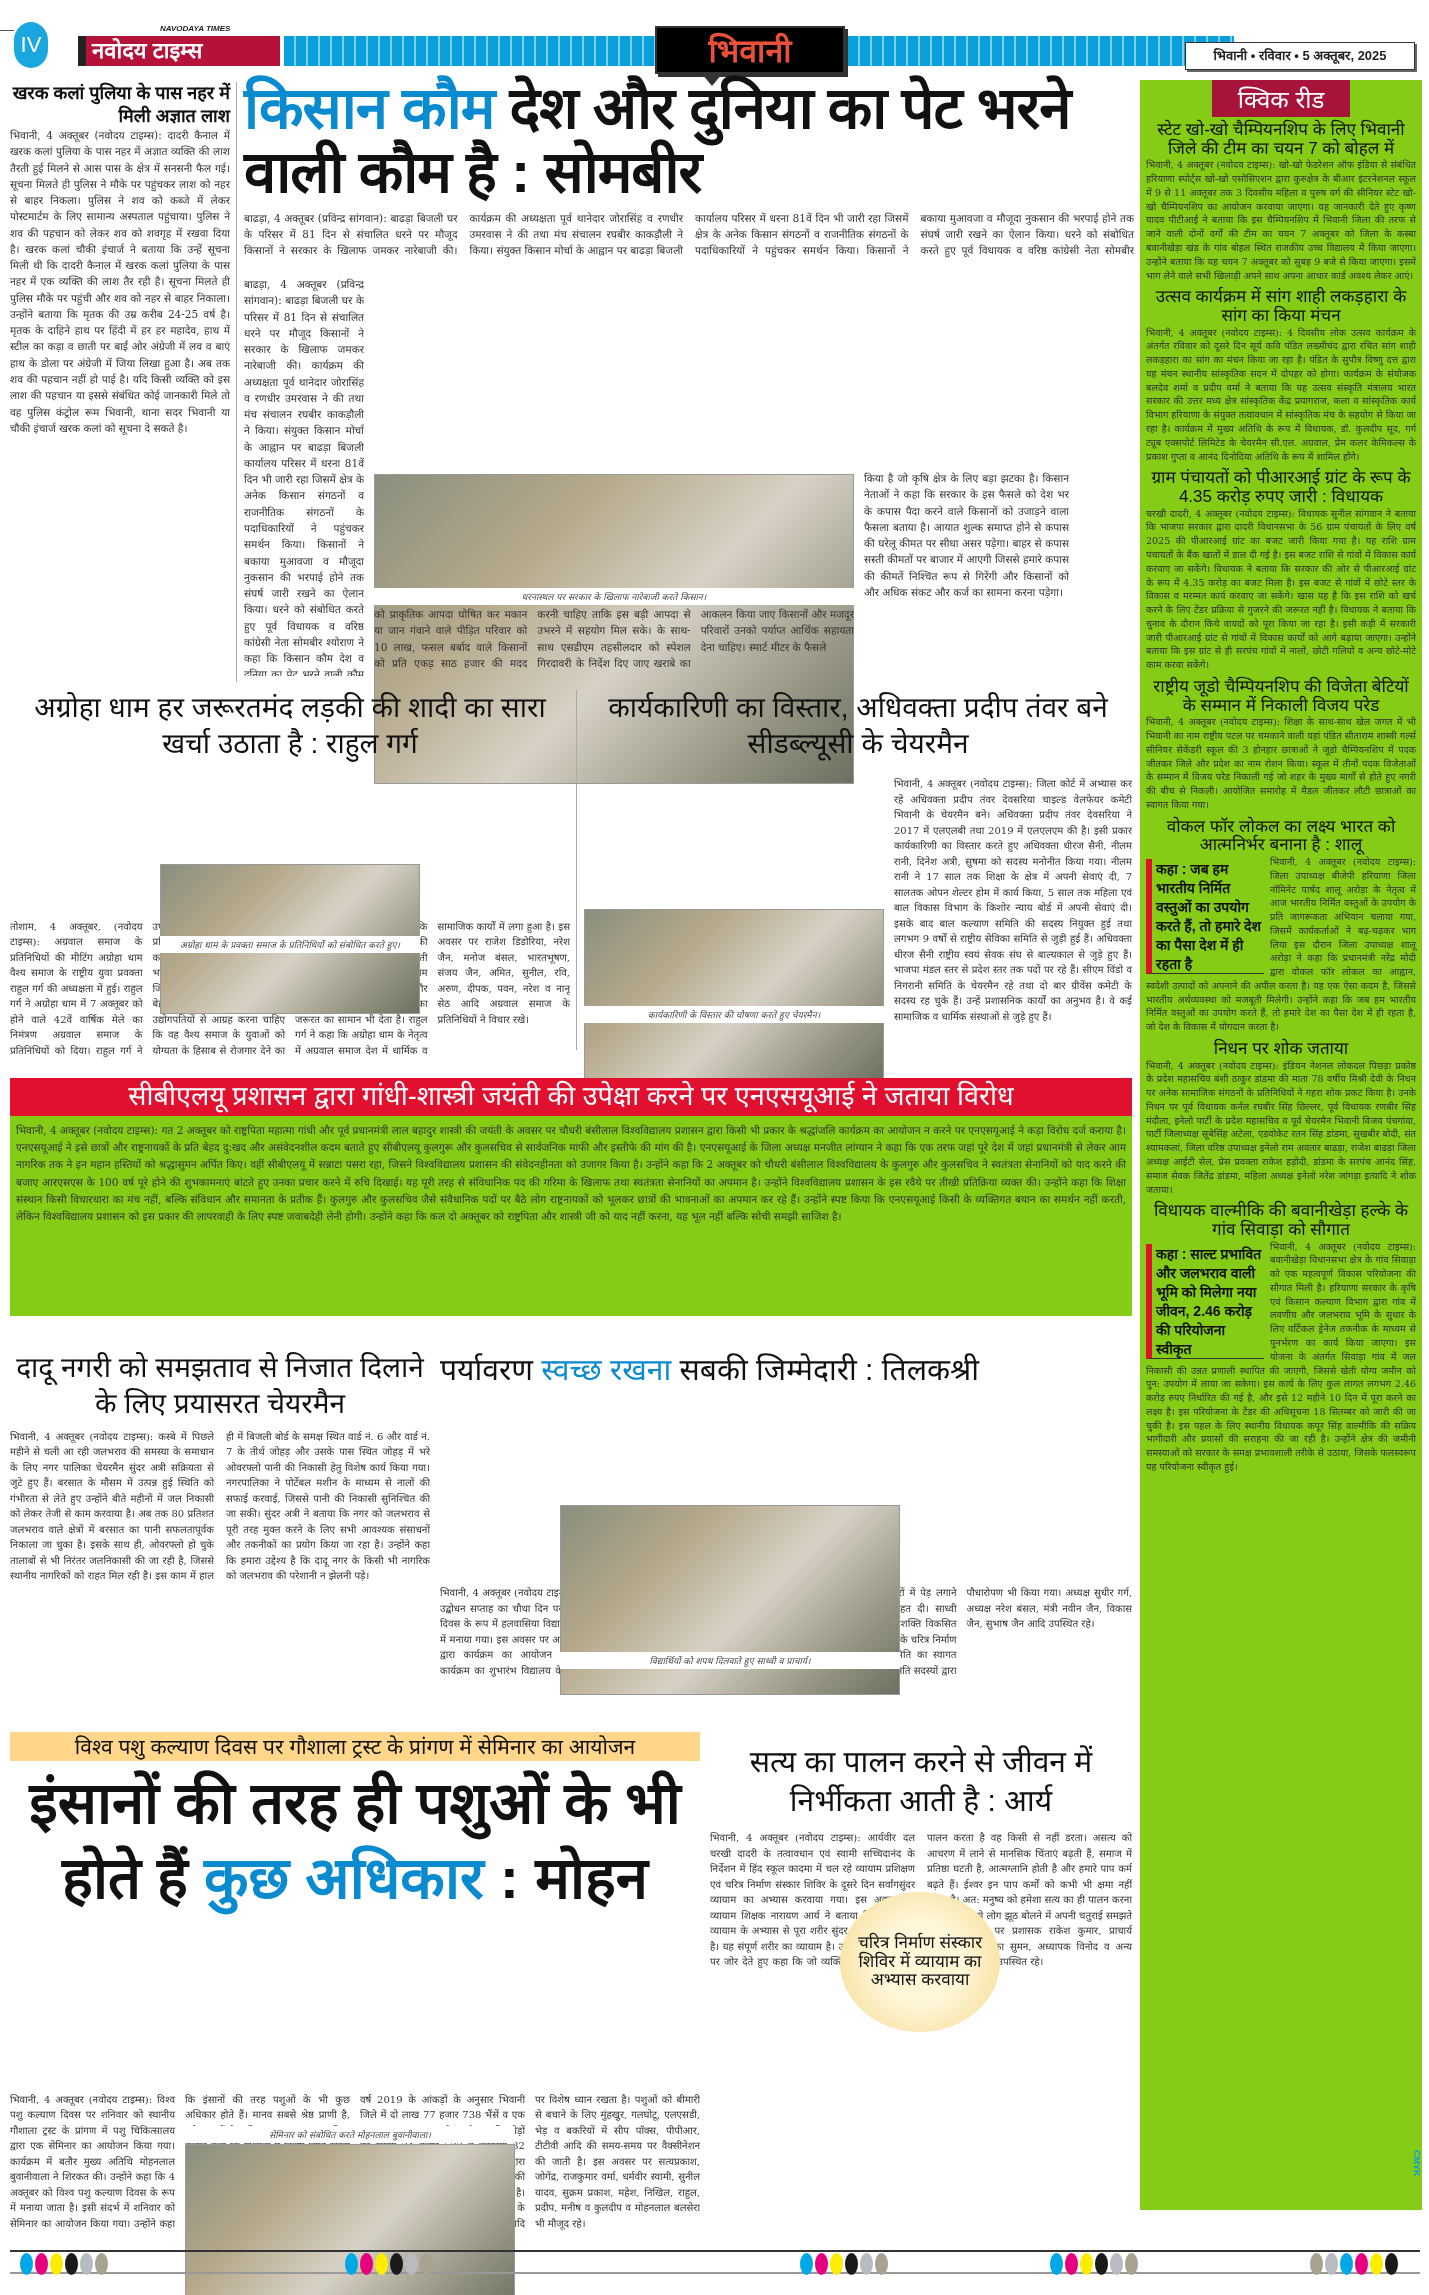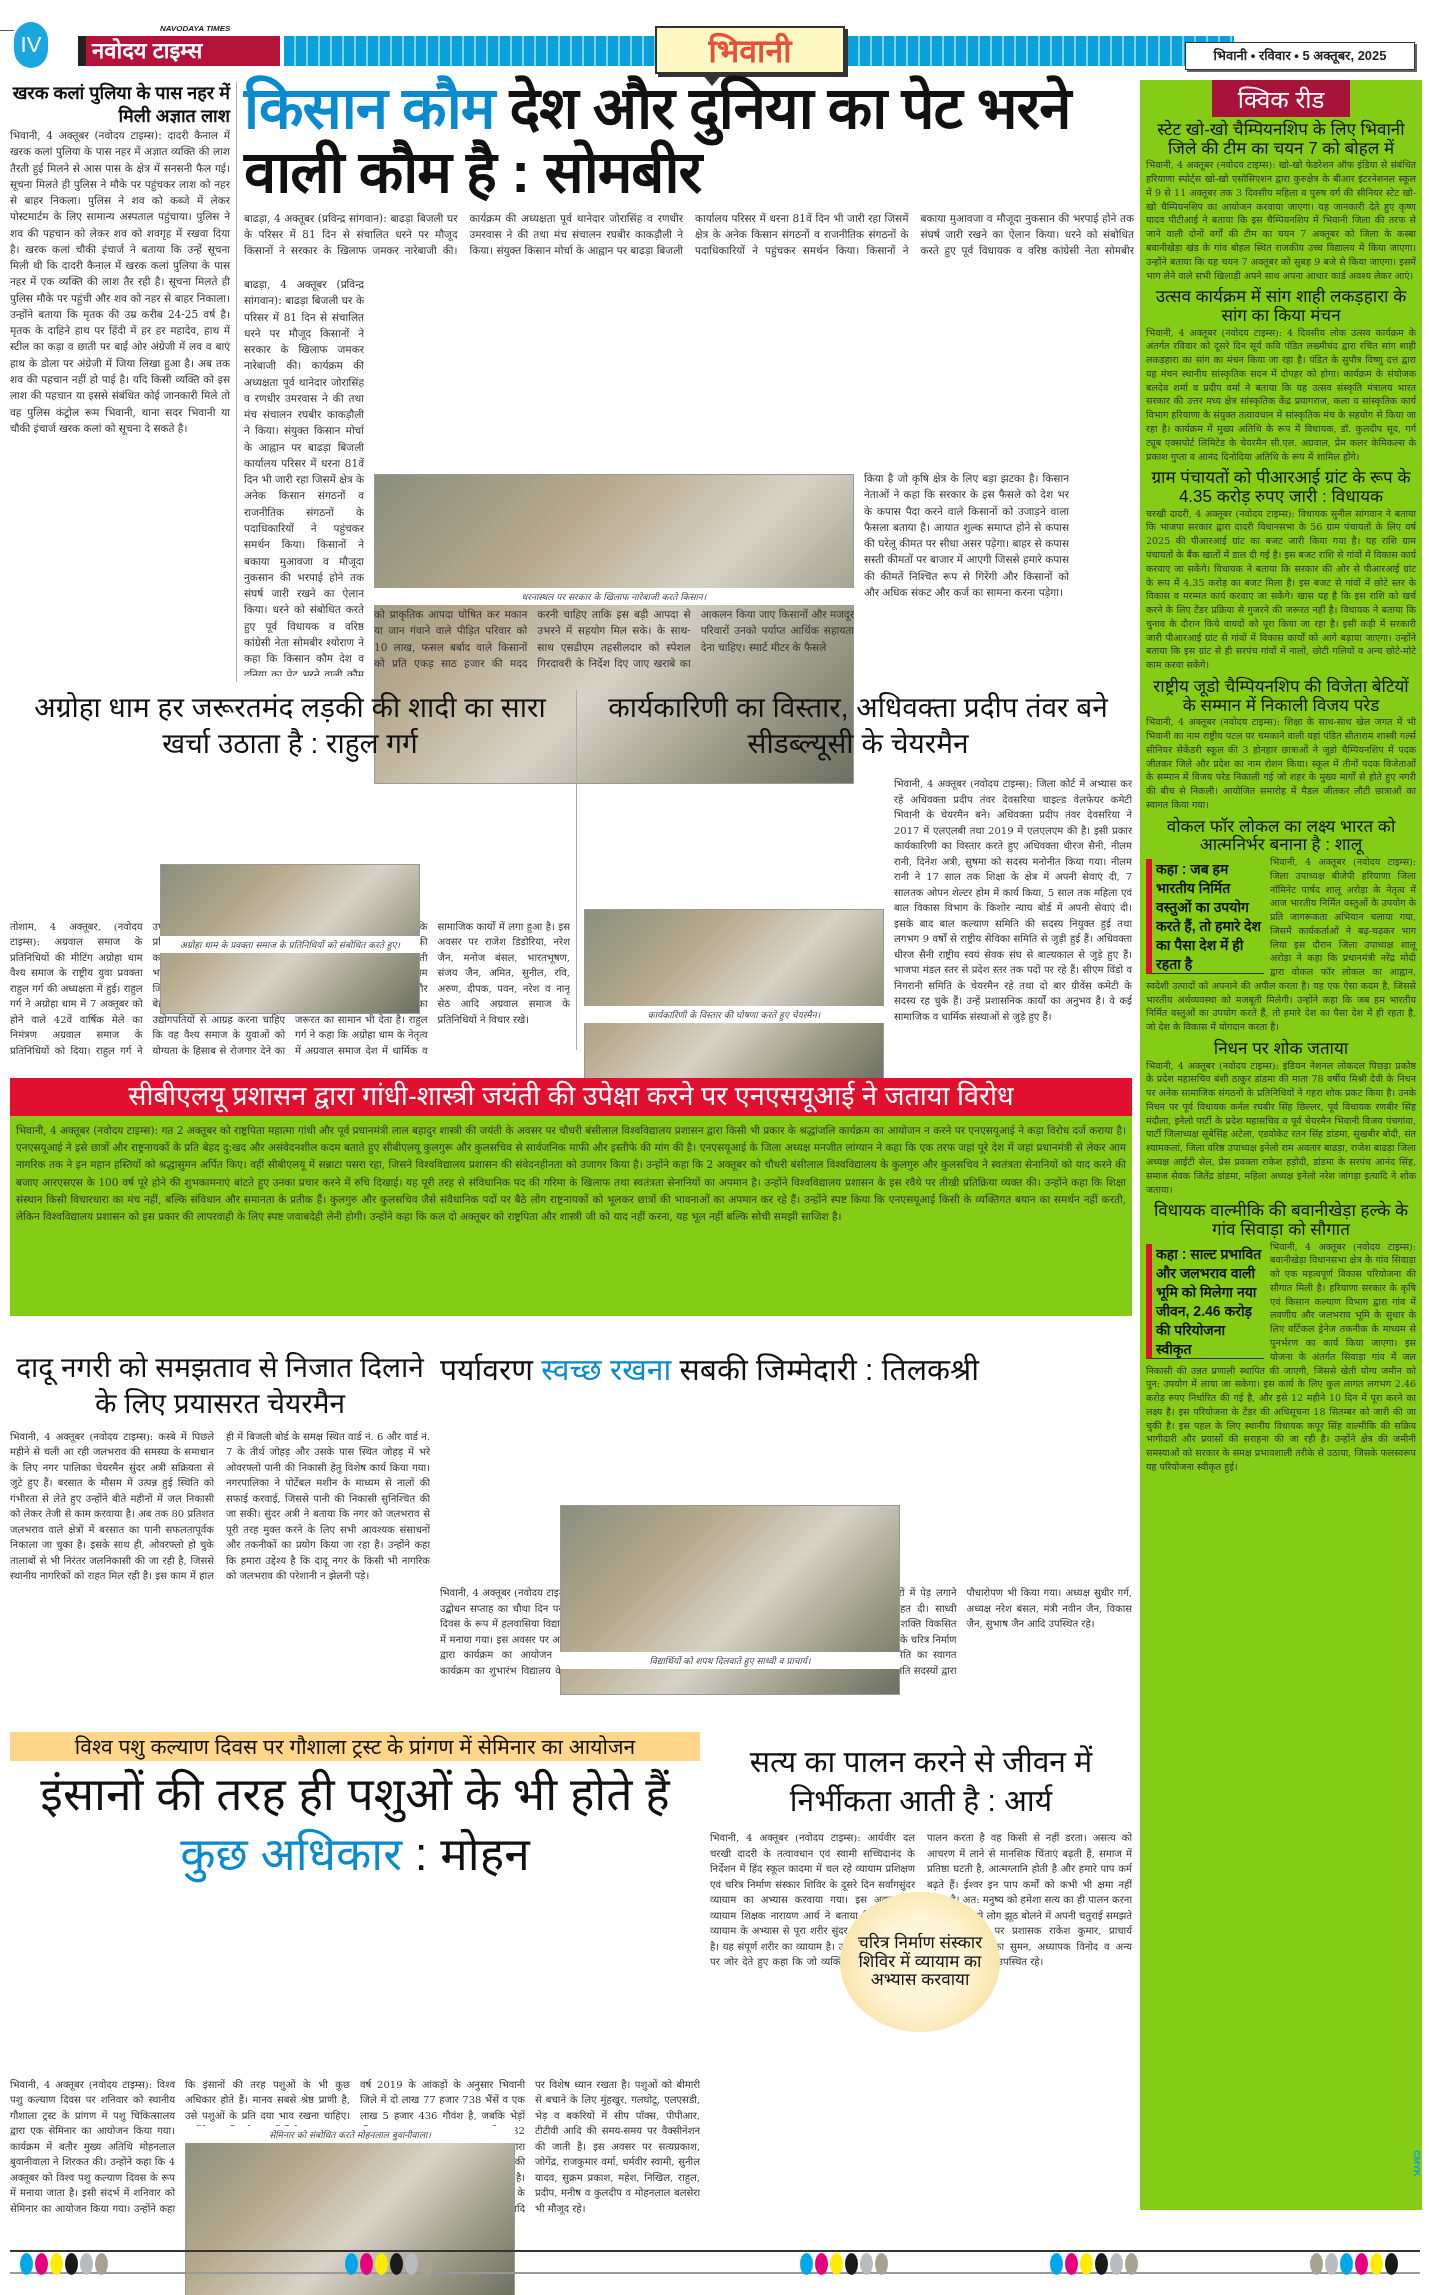--- a/index.html
+++ b/index.html
@@ -19,21 +19,21 @@
 <body>
 
 <div class="abs" style="left:0;top:0;width:1429px;height:70px;">
   <div class="abs" style="left:0;top:30px;width:14px;border-top:1px solid #555"></div>
   <div class="abs" style="left:14px;top:22px;width:34px;height:46px;border-radius:50%/40%;background:#1aa6df;color:#fff;font-family:'Liberation Sans',sans-serif;font-size:22px;text-align:center;line-height:46px">IV</div>
   <div class="abs" style="left:160px;top:24px;font-size:8px;font-style:italic;font-weight:bold;font-family:'Liberation Sans',sans-serif">NAVODAYA TIMES</div>
   <div class="abs" style="left:78px;top:36px;width:202px;height:30px;background:#b5123a;border-left:8px solid #222">
     <span style="display:block;color:#fff;font-family:'Liberation Sans',sans-serif;font-weight:bold;font-size:22px;line-height:30px;padding-left:6px">नवोदय टाइम्स</span>
   </div>
   <div class="abs masthead-stripes" style="left:284px;top:36px;width:950px;height:30px"></div>
-  <div class="abs" style="left:655px;top:26px;width:190px;height:48px;background:#fef9c3;border:2px solid #333;box-shadow:3px 3px 0 #333;text-align:center">
+  <div class="abs" style="left:655px;top:26px;width:190px;height:48px;background:#000000;border:2px solid #333;box-shadow:3px 3px 0 #333;text-align:center">
     <span style="font-family:'Liberation Sans',sans-serif;font-weight:bold;font-size:32px;color:#e8503a;line-height:46px">भिवानी</span>
   </div>
   <div class="abs" style="left:702px;top:74px;width:0;height:0;border-left:10px solid transparent;border-right:10px solid transparent;border-top:12px solid #333"></div>
   <div class="abs" style="left:1185px;top:42px;width:230px;height:28px;background:#fff;border:1px solid #333;box-shadow:2px 2px 0 #666;text-align:center">
     <span style="font-family:'Liberation Sans',sans-serif;font-weight:bold;font-size:13px;line-height:26px">भिवानी • रविवार • 5 अक्तूबर, 2025</span>
   </div>
 </div>
 
 <div class="abs" style="left:10px;top:82px;width:220px;height:600px;">
   <div class="hl" style="font-size:18px;text-align:right;line-height:1.25;">खरक कलां पुलिया के पास नहर में मिली अज्ञात लाश</div>
@@ -130,21 +130,21 @@
   </div>
   <div class="abs photo" style="left:120px;top:110px;width:340px;height:190px"></div>
   <div class="abs caption" style="left:120px;top:302px;width:340px">विद्यार्थियों को शपथ दिलवाते हुए साध्वी व प्राचार्य।</div>
   <div class="body-text" style="column-count:4;column-gap:10px;height:320px;overflow:hidden;font-size:10px">भिवानी, 4 अक्तूबर (नवोदय टाइम्स): अणुव्रत उद्बोधन सप्ताह का चौथा दिन पर्यावरण शुद्धि दिवस के रूप में हलवासिया विद्या विहार स्कूल में मनाया गया। इस अवसर पर अणुव्रत समिति द्वारा कार्यक्रम का आयोजन किया गया। कार्यक्रम का शुभारंभ विद्यालय के बच्चों द्वारा प्रस्तुत अणुव्रत गीत से हुआ। साध्वी महिमा ने बच्चों को आशीर्वाद प्रदान करते हुए कहा कि आजकल बढ़ता हुआ पर्यावरण प्रदूषण चिंताजनक है। पर्यावरण को स्वच्छ रखना हम सबकी जिम्मेदारी है। उन्होंने कहा कि बढ़ते प्रदूषण से ओजोन परत में छेद हो गया है। उन्होंने विद्यार्थियों से अपने घरों में पेड़ लगाने तथा पेड़ न काटने की नसीहत दी। साध्वी निर्णय प्रभा ने बच्चों को सहनशक्ति विकसित करने की शिक्षा दी। विद्यार्थियों के चरित्र निर्माण का चयन करने के लिए समिति का स्वागत किया। कार्यक्रम के अंत में समिति सदस्यों द्वारा पौधारोपण भी किया गया। अध्यक्ष सुधीर गर्ग, अध्यक्ष नरेश बंसल, मंत्री नवीन जैन, विकास जैन, सुभाष जैन आदि उपस्थित रहे।</div>
 </div>
 
 <div class="abs" style="left:10px;top:1732px;width:690px;height:470px;">
   <div style="background:#ffd68a;padding:3px 8px">
     <div class="hl" style="font-size:21px;font-weight:normal;text-align:center">विश्व पशु कल्याण दिवस पर गौशाला ट्रस्ट के प्रांगण में सेमिनार का आयोजन</div>
   </div>
-  <div class="hl" style="font-size:46px;font-weight:normal;text-align:center;line-height:1.3;margin:4px 0 22px">
+  <div class="hl" style="font-size:58px;font-weight:bold;text-align:center;line-height:1.3;margin:4px 0 6px">
     <span>इंसानों की तरह ही पशुओं के भी होते हैं</span>
     <span style="color:#0a8bd0">कुछ अधिकार</span>
     <span>: मोहन</span>
   </div>
   <div class="abs photo" style="left:175px;top:222px;width:330px;height:170px"></div>
   <div class="abs caption" style="left:175px;top:394px;width:330px">सेमिनार को संबोधित करते मोहनलाल बुवानीवाला।</div>
   <div class="body-text" style="column-count:4;column-gap:10px;height:285px;overflow:hidden;font-size:10px">भिवानी, 4 अक्तूबर (नवोदय टाइम्स): विश्व पशु कल्याण दिवस पर शनिवार को स्थानीय गौशाला ट्रस्ट के प्रांगण में पशु चिकित्सालय द्वारा एक सेमिनार का आयोजन किया गया। कार्यक्रम में बतौर मुख्य अतिथि मोहनलाल बुवानीवाला ने शिरकत की। उन्होंने कहा कि 4 अक्तूबर को विश्व पशु कल्याण दिवस के रूप में मनाया जाता है। इसी संदर्भ में शनिवार को सेमिनार का आयोजन किया गया। उन्होंने कहा कि इंसानों की तरह पशुओं के भी कुछ अधिकार होते हैं। मानव सबसे श्रेष्ठ प्राणी है, उसे पशुओं के प्रति दया भाव रखना चाहिए। उन्होंने कहा कि गौशाला में विशेष ध्यान रखना चाहिए, ताकि गौवंश पर किसी प्रकार का अत्याचार ना हो। उन्हें समय पर अच्छा चारा व साफ पानी पिलाया जाए। वे सभी तन-मन-धन से गौवंश की सेवा करें। इस मौके पर पशु चिकित्सक डा. विजय सनसनवाल ने कहा कि वर्ष 2019 के आंकड़ों के अनुसार भिवानी जिले में दो लाख 77 हजार 738 भैंसें व एक लाख 5 हजार 436 गौवंश है, जबकि भेड़ों की संख्या 34 हजार 533 व बकरियां 32 हजार 270 है। अब पशुपालन विभाग द्वारा वर्ष 2025 में पशुओं की गिनती की जा चुकी है, उसके आंकड़े अभी जारी नहीं हुए है। उन्होंने कहा कि पशुपालन विभाग पशुओं के रखरखाव, उन पर होने वाली ज्यादती आदि पर विशेष ध्यान रखता है। पशुओं को बीमारी से बचाने के लिए मुंहखुर, गलघोटू, एलएसडी, भेड़ व बकरियों में सीप पॉक्स, पीपीआर, टीटीवी आदि की समय-समय पर वैक्सीनेशन की जाती है। इस अवसर पर सत्यप्रकाश, जोगेंद्र, राजकुमार वर्मा, धर्मवीर स्वामी, सुनील यादव, सुक्रम प्रकाश, महेश, निखिल, राहुल, प्रदीप, मनीष व कुलदीप व मोहनलाल बलसेरा भी मौजूद रहे।</div>
 </div>
 
 <div class="abs" style="left:710px;top:1732px;width:422px;height:470px;">

